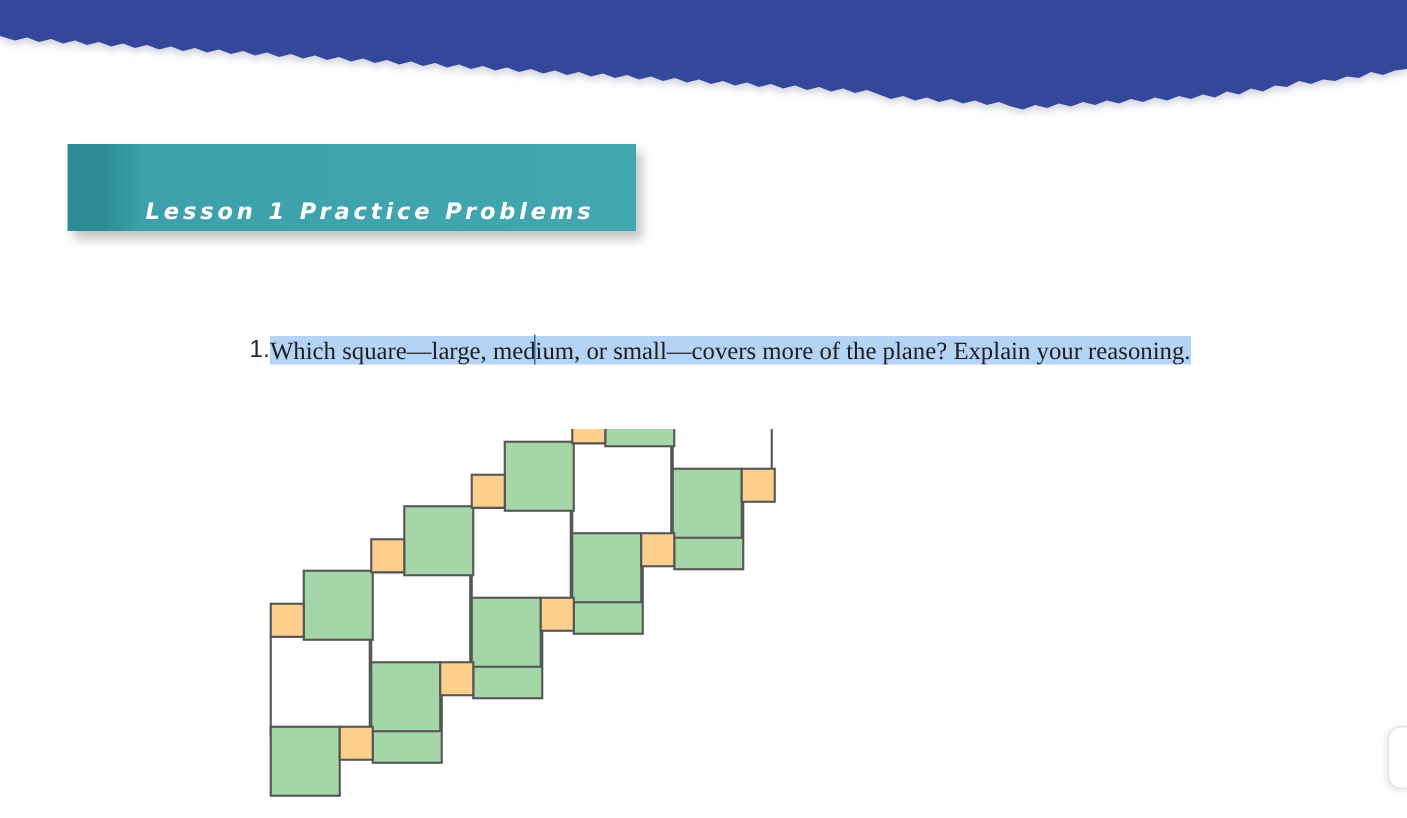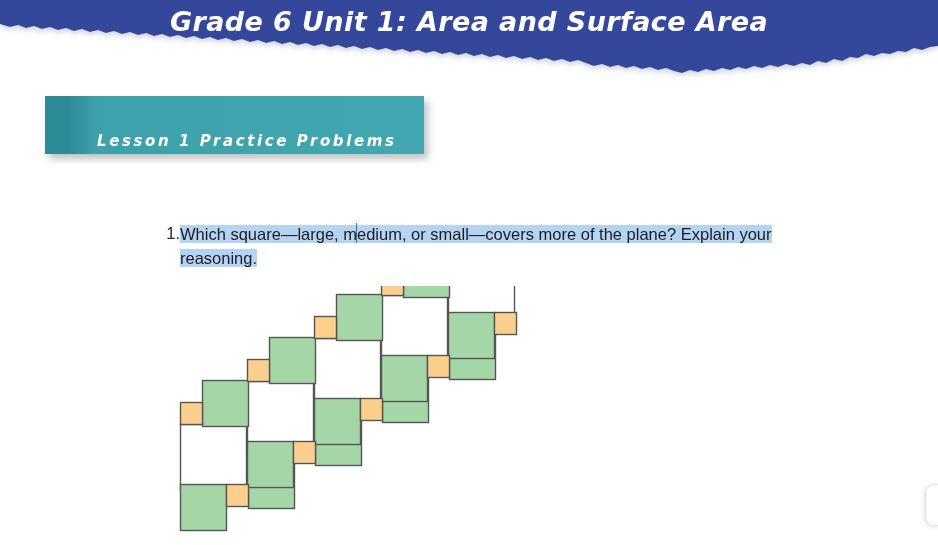--- a/index.html
+++ b/index.html
@@ -89,21 +89,21 @@
     font-family: "Liberation Sans", sans-serif;
   }
   #question-text {
     position: absolute;
     left: 20px;
     top: 0;
     width: 630px;
     font-size: 16.5px;
     line-height: 24px;
     color: #1d1d1d;
-    font-family: Liberation Sans, sans-serif;
+    font-family: Liberation Serif, serif;
   }
   #question-text .sel {
     background: #b4d3f5;
     box-decoration-break: clone;
     -webkit-box-decoration-break: clone;
   }
   #text-caret {
     position: absolute;
     left: 356px;
     top: 223px;
@@ -153,21 +153,20 @@
       L546,58 L538,60 L530,57 L522,59 L514,56 L506,58 L498,55 L490,57
       L482,54 L474,56 L466,53 L458,55 L450,52 L442,54 L434,51 L426,53
       L418,50 L410,52 L402,49 L394,51 L386,48 L378,50 L370,47 L362,49
       L354,46 L346,48 L338,45 L330,47 L322,44 L314,46 L306,43 L298,45
       L290,42 L282,44 L274,41 L266,43 L258,40 L250,42 L242,39 L234,41
       L226,38 L218,40 L210,37 L202,39 L194,36 L186,38 L178,35 L170,37
       L162,34 L154,36 L146,33 L138,35 L130,32 L122,34 L114,31 L106,33
       L98,30 L90,32 L82,29 L74,31 L66,28 L58,30 L50,27 L42,29 L34,26
       L26,28 L18,25 L10,27 L0,24 Z"></path>
   </svg>
-  <div id="header-title">Grade 6 Unit 1: Area and Surface Area</div>
 </div>
 
 <div id="lesson-banner">
   <div id="lesson-banner-label">Lesson 1 Practice Problems</div>
 </div>
 
 <div id="question-block">
   <div id="question-number">1.</div>
   <div id="question-text"><span class="sel">Which square—large, medium, or small—covers more of the plane? Explain your reasoning.</span></div>
 </div>

